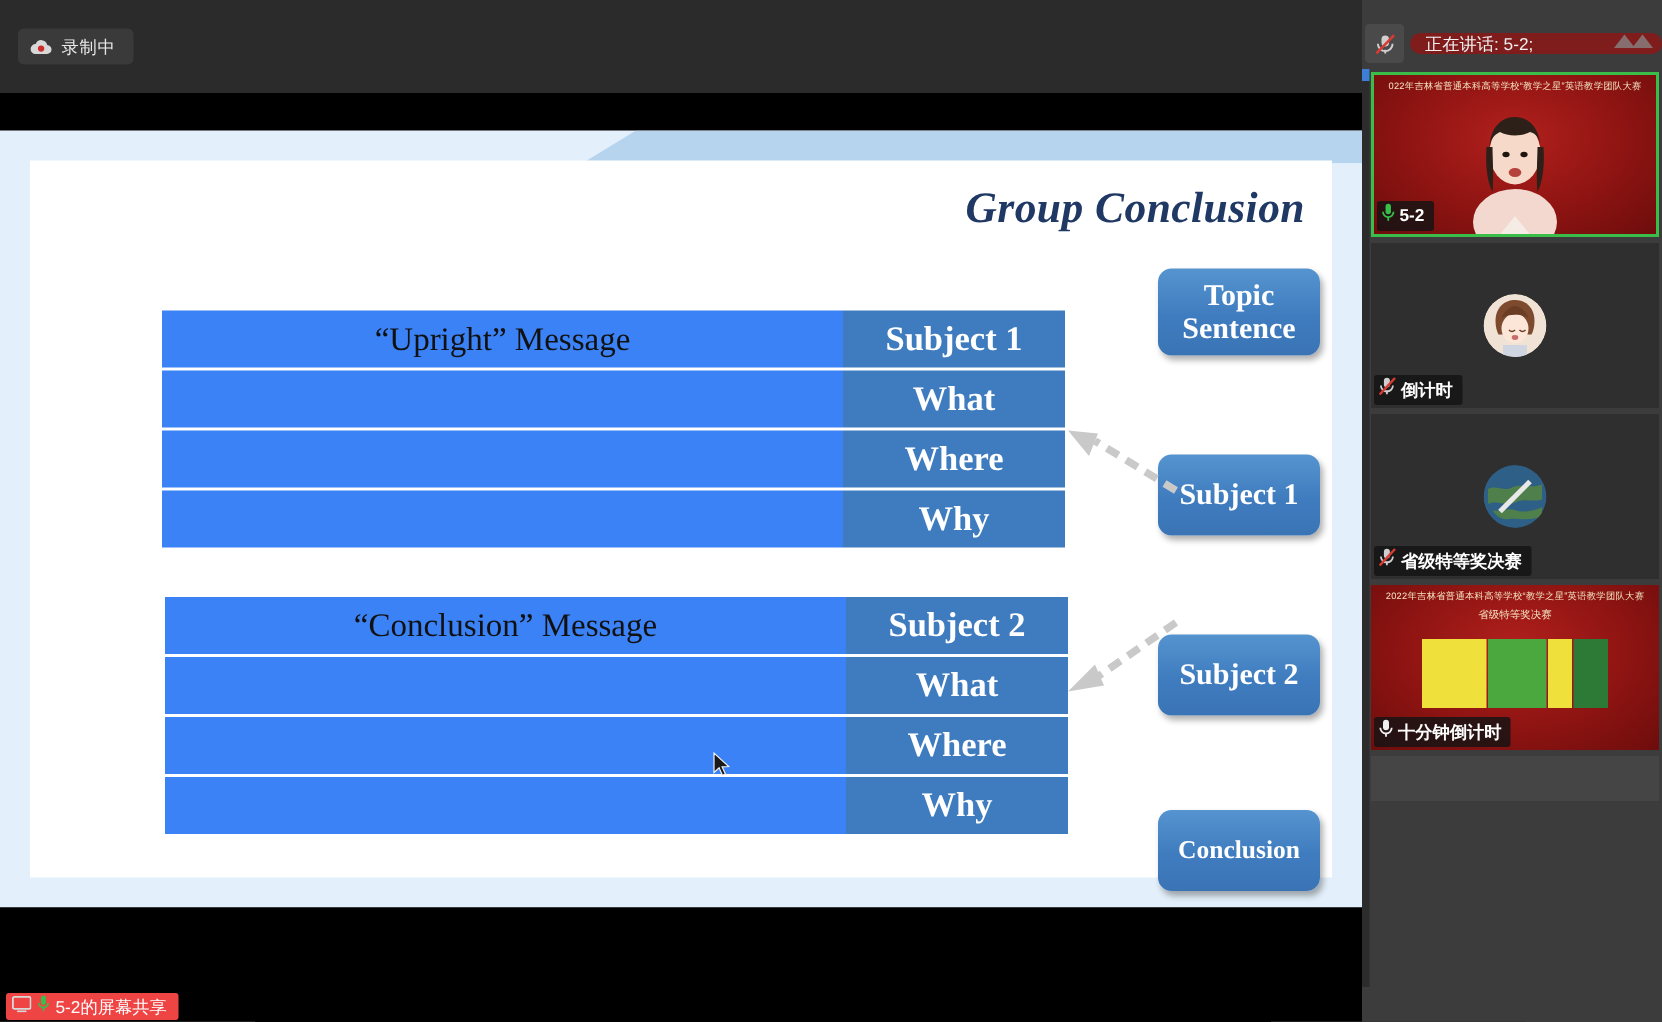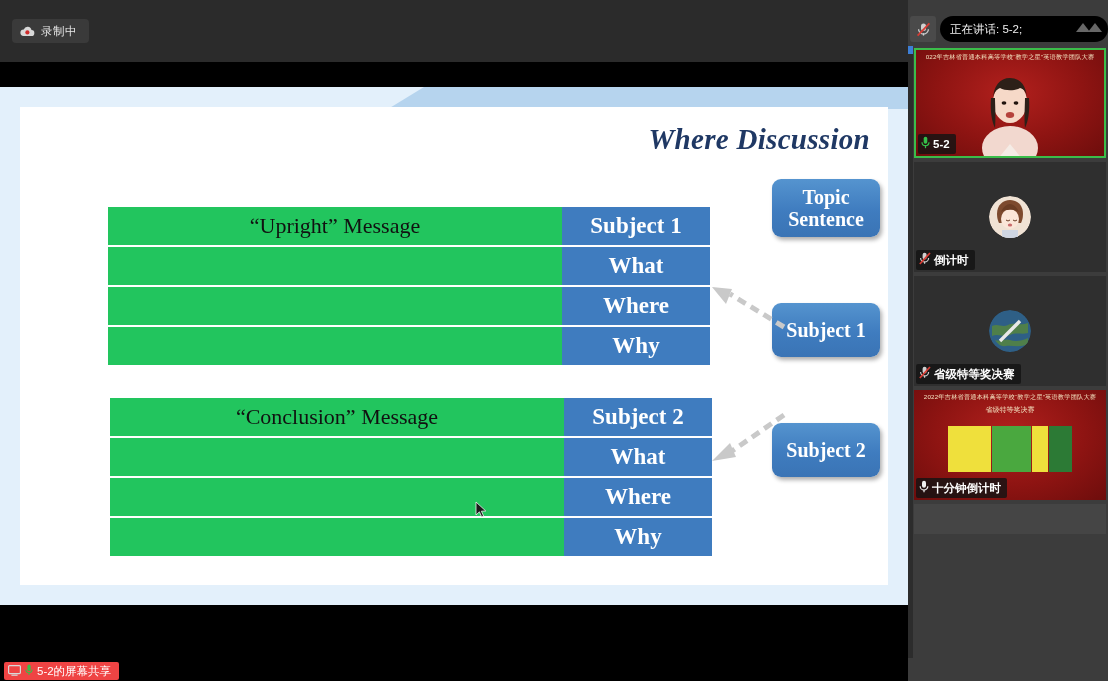--- a/index.html
+++ b/index.html
@@ -55,21 +55,21 @@
     font-family:"Liberation Serif", serif;
     font-style:italic; font-weight:700;
     font-size:29px; color:#1f3864; letter-spacing:.3px;
     white-space:nowrap;
   }
 
   
   .msg-table { position:absolute; width:602px; }
   .msg-table .row { display:flex; height:38px; margin-bottom:2px; }
   .msg-table .left-cell {
-    flex:1; background:#22c55e;
+    flex:1; background:#3b82f6;
     display:flex; align-items:center; justify-content:center;
     font-family:"Liberation Serif", serif; font-size:22px; color:#111;
   }
   .msg-table .right-cell {
     width:148px; background:#3f7cbf;
     display:flex; align-items:center; justify-content:center;
     font-family:"Liberation Serif", serif; font-weight:700;
     font-size:23px; color:#fff;
   }
   #table1 { left:88px; top:100px; }
@@ -117,22 +117,22 @@
   #panel-header {
     position:absolute; left:0; top:14px; width:200px; height:30px;
     display:flex; align-items:center;
   }
   #panel-header .mic-badge {
     width:26px; height:26px; margin-left:2px;
     background:#4a4a4a; border-radius:3px;
     display:flex; align-items:center; justify-content:center;
   }
   #panel-header .hdr-box {
-    margin-left:4px; height:26px; flex:1;
-    background:#000000; border-radius:13px;
+    margin-left:4px; height:14px; flex:1;
+    background:#7f1d1d; border-radius:13px;
     display:flex; align-items:center; justify-content:space-between;
     padding:0 4px 0 10px;
   }
   #panel-header .hdr-txt { color:#f0f0f0; font-size:11.5px; white-space:nowrap; }
   #panel-header .chev { opacity:.75; }
 
   
   #scrollbar-track {
     position:absolute; left:0; top:46px; width:5px; height:612px; background:#2c2c2c;
   }
@@ -199,21 +199,21 @@
       </div>
     </div>
 
     <div id="black-band"></div>
 
     <div id="slide">
       <div id="slide-band"></div>
 
       <div id="slide-inner">
 
-        <div id="slide-title">Where Discussion</div>
+        <div id="slide-title">Group Conclusion</div>
 
         <div class="msg-table" id="table1">
           <div class="row">
             <div class="left-cell">“Upright” Message</div>
             <div class="right-cell">Subject 1</div>
           </div>
           <div class="row">
             <div class="left-cell"></div>
             <div class="right-cell">What</div>
           </div>
@@ -245,20 +245,21 @@
             <div class="right-cell">Why</div>
           </div>
         </div>
 
         <div class="node" id="node-topic">
           <span><span>Topic</span><br>
           <span>Sentence</span></span>
         </div>
         <div class="node" id="node-subject1">Subject 1</div>
         <div class="node" id="node-subject2">Subject 2</div>
+        <div class="node" id="node-conclusion">Conclusion</div>
 
         <svg class="arrow" id="arrow1" viewBox="0 0 80 50">
           <g stroke="#c9c9c9" stroke-width="5" fill="none" stroke-dasharray="9 6">
             <line x1="74" y1="45" x2="20" y2="12"></line>
           </g>
           <path d="M2 5 L22 7 L16 22 Z" fill="#c9c9c9"></path>
         </svg>
         <svg class="arrow" id="arrow2" viewBox="0 0 80 60">
           <g stroke="#c9c9c9" stroke-width="5" fill="none" stroke-dasharray="9 6">
             <line x1="74" y1="8" x2="22" y2="44"></line>

